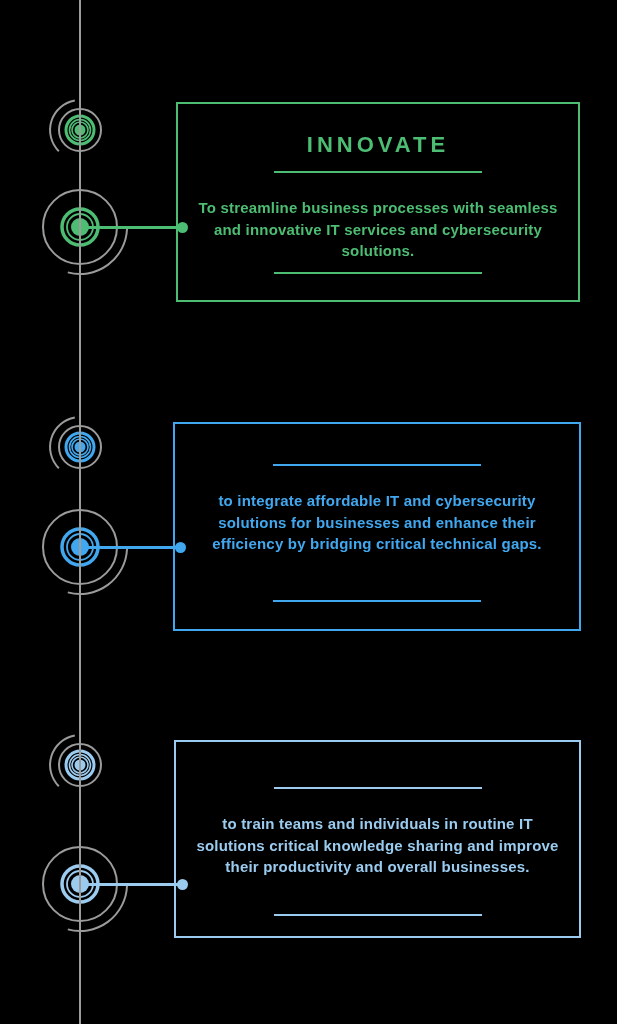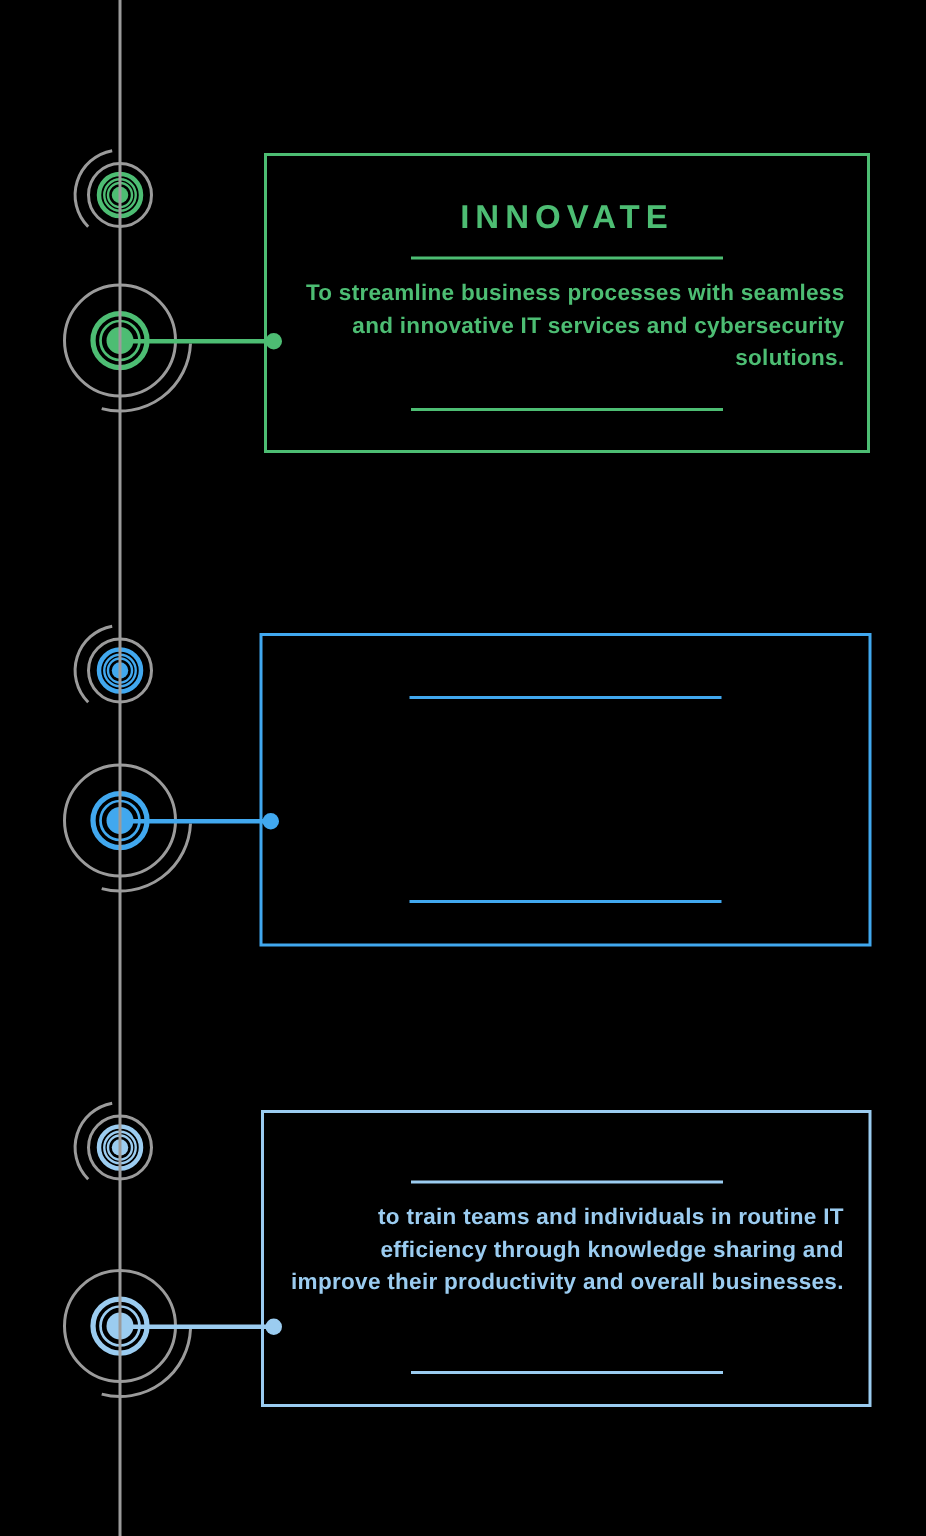--- a/index.html
+++ b/index.html
@@ -72,27 +72,27 @@
     background: var(--accent);
   }
   .rule-top { margin-top: 13px; }
   .rule-bottom {
     position: absolute;
     bottom: var(--rule-b);
     left: 50%;
     transform: translateX(-50%);
   }
   .card-desc {
-    margin: 12px 0 0;
+    margin: 24px 0 0;
     width: 370px;
     color: var(--accent);
     font-size: 15px;
     font-weight: 700;
     line-height: 21.5px;
-    text-align: right;
+    text-align: center;
     letter-spacing: 0.2px;
   }
   .s1 { --cy-small: 130px; --cy-large: 227px; --box-l: 176px; --box-t: 102px;
         --box-w: 404px; --box-h: 200px; --conn-w: 103px; --dot-x: 177px;
         --card-pt: 28px; --rule-b: 26px; }
   .s2 { --cy-small: 447px; --cy-large: 547px; --box-l: 173px; --box-t: 422px;
         --box-w: 408px; --box-h: 209px; --conn-w: 101px; --dot-x: 175px;
         --card-pt: 27px; --rule-b: 27px; }
   .s3 { --cy-small: 765px; --cy-large: 884px; --box-l: 174px; --box-t: 740px;
         --box-w: 407px; --box-h: 198px; --conn-w: 103px; --dot-x: 177px;
@@ -142,20 +142,21 @@
       <path d="M 47 2 A 47 47 0 0 1 -12.2 45.4" class="gray-stroke" fill="none" stroke-width="2"></path>
       <circle r="37" class="gray-stroke" fill="none" stroke-width="2"></circle>
       <circle r="18" class="accent-stroke" fill="none" stroke-width="3.5"></circle>
       <circle r="13" class="accent-stroke" fill="none" stroke-width="1.8"></circle>
       <circle r="9" class="accent-fill"></circle>
     </svg>
     <div class="connector"></div>
     <div class="connector-dot"></div>
     <div class="card">
       <div class="rule rule-top"></div>
+      <p class="card-desc">to integrate affordable IT and cybersecurity solutions for businesses and enhance their efficiency by bridging critical technical gaps.</p>
       <div class="rule rule-bottom"></div>
     </div>
   </section>
 
   <section class="tl-section s3" style="--accent: #9bccf0;">
     <svg class="cluster small" viewBox="-55 -55 110 110">
       <path d="M -5.2 -29.5 A 30 30 0 0 0 -21.2 21.2" class="gray-stroke" fill="none" stroke-width="2"></path>
       <circle r="21" class="gray-stroke" fill="none" stroke-width="2"></circle>
       <circle r="14" class="accent-stroke" fill="none" stroke-width="3"></circle>
       <circle r="10.5" class="accent-stroke" fill="none" stroke-width="1.6"></circle>
@@ -166,19 +167,19 @@
       <path d="M 47 2 A 47 47 0 0 1 -12.2 45.4" class="gray-stroke" fill="none" stroke-width="2"></path>
       <circle r="37" class="gray-stroke" fill="none" stroke-width="2"></circle>
       <circle r="18" class="accent-stroke" fill="none" stroke-width="3.5"></circle>
       <circle r="13" class="accent-stroke" fill="none" stroke-width="1.8"></circle>
       <circle r="9" class="accent-fill"></circle>
     </svg>
     <div class="connector"></div>
     <div class="connector-dot"></div>
     <div class="card">
       <div class="rule rule-top"></div>
-      <p class="card-desc">to train teams and individuals in routine IT efficiency through knowledge sharing and improve their productivity and overall businesses.</p>
+      <p class="card-desc">to train teams and individuals in routine IT solutions critical knowledge sharing and improve their productivity and overall businesses.</p>
       <div class="rule rule-bottom"></div>
     </div>
   </section>
 
   <div class="vline"></div>
 </div>
 
 </body></html>

